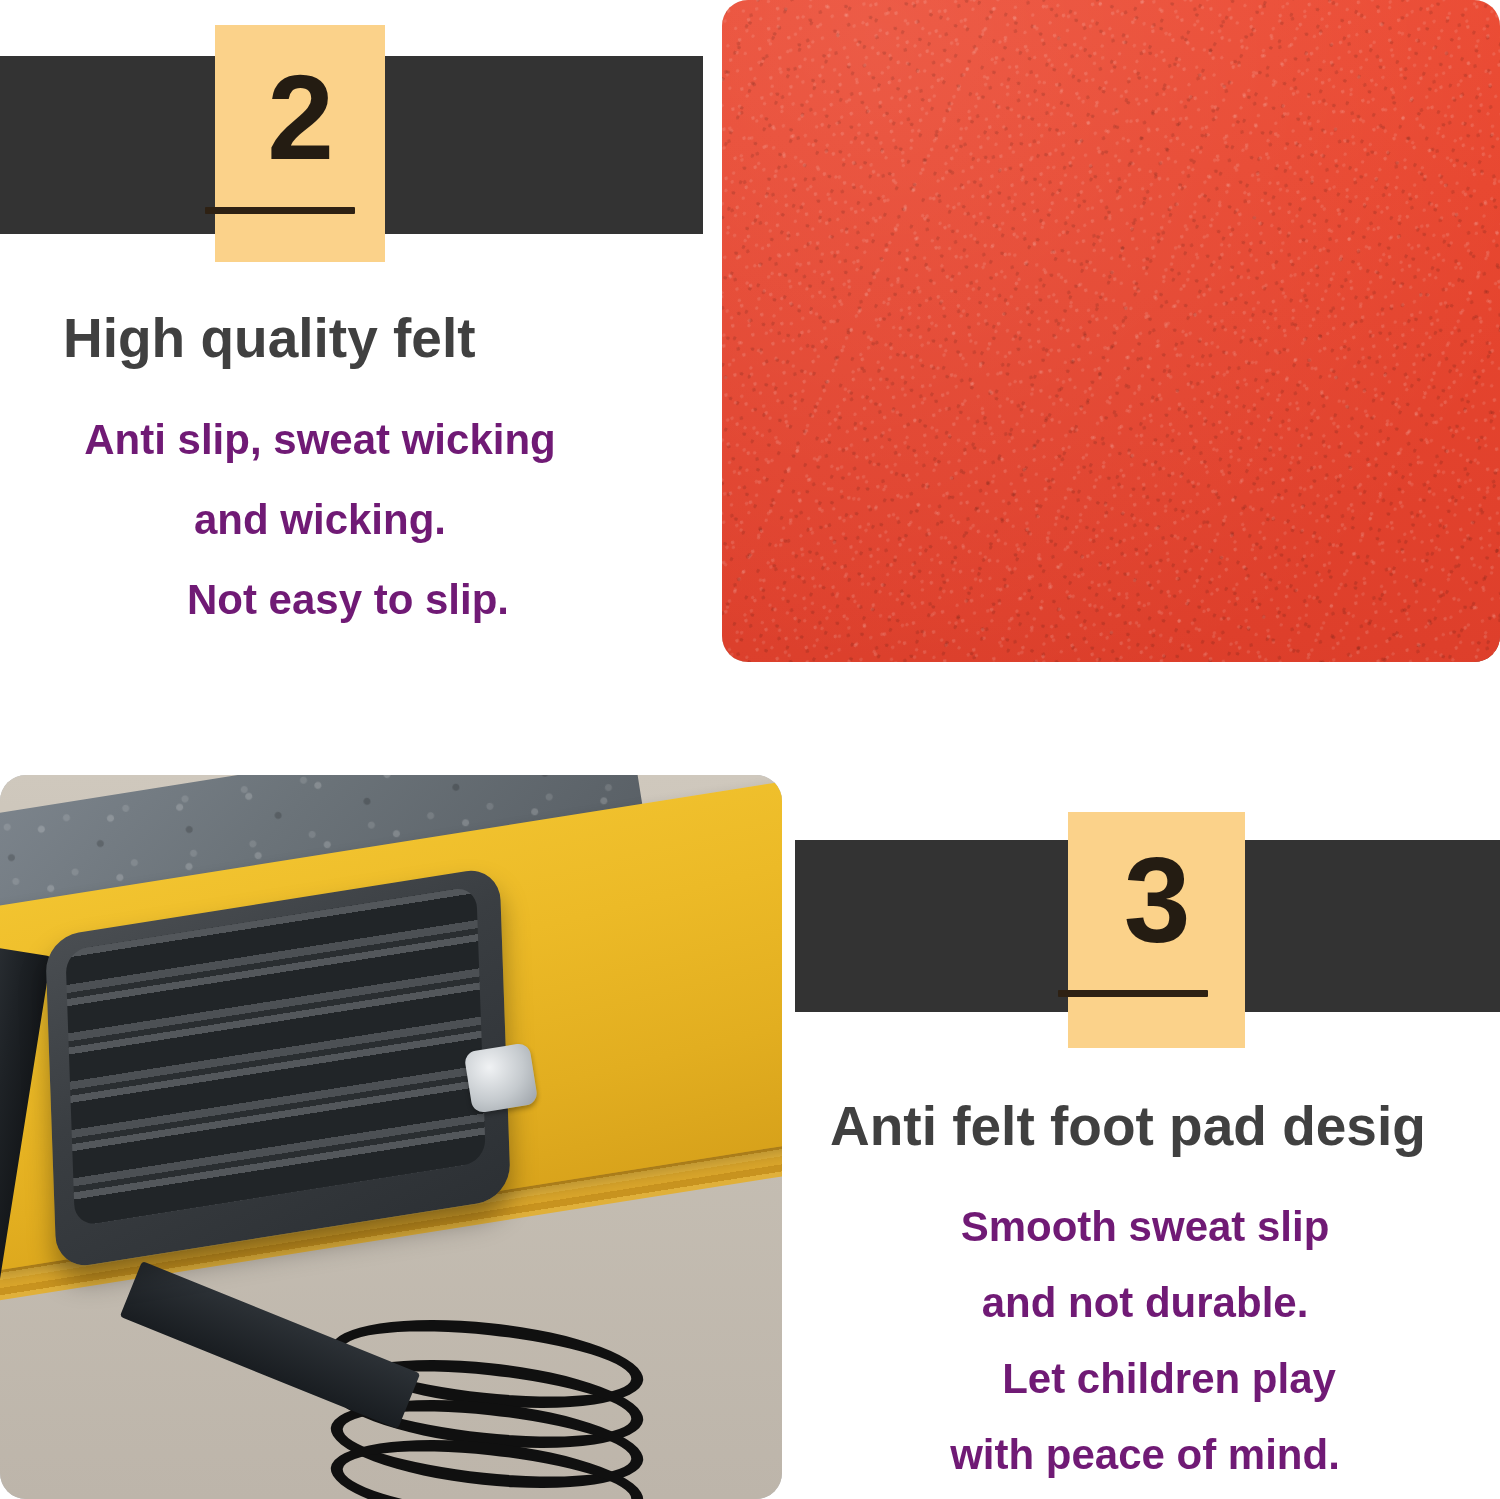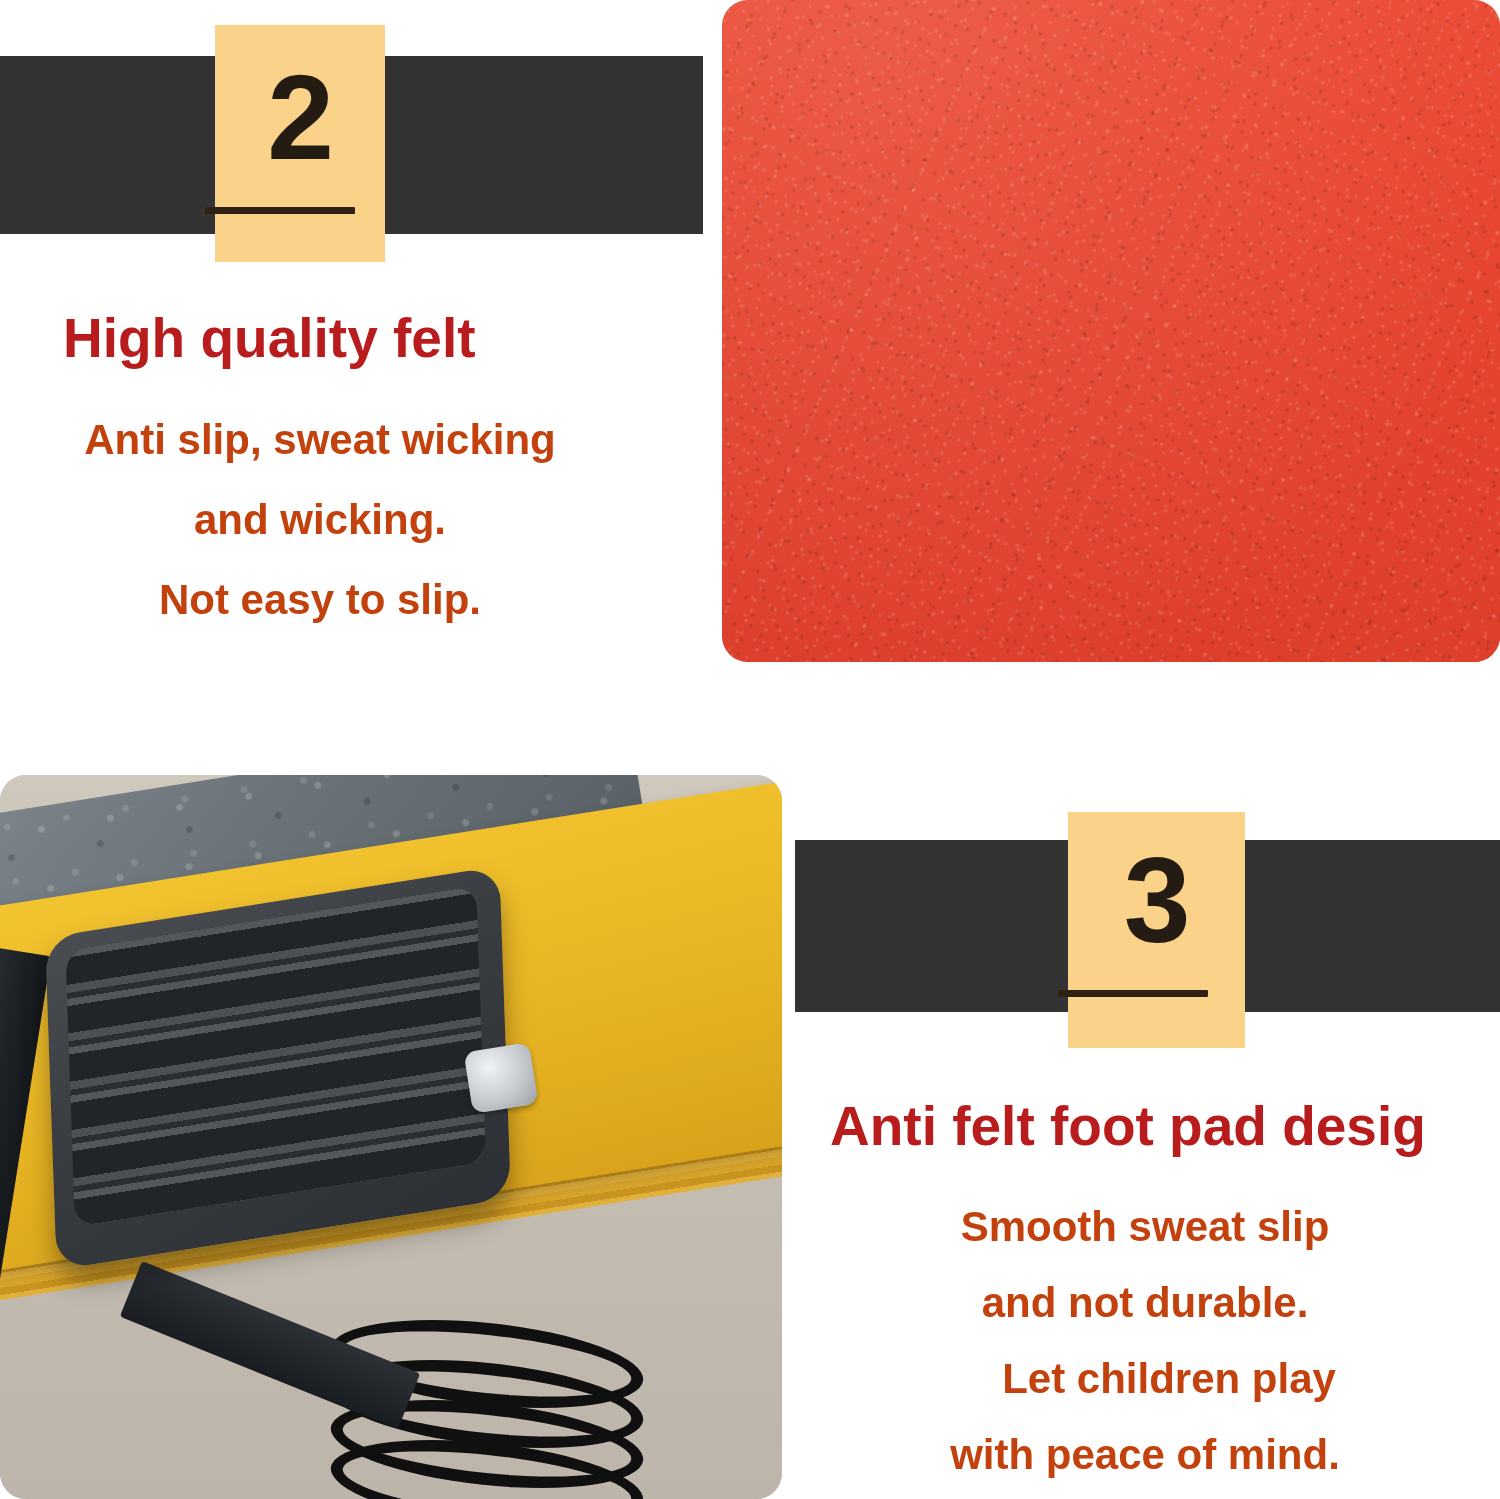--- a/index.html
+++ b/index.html
@@ -43,28 +43,28 @@
     letter-spacing: -1px;
   }
   .badge-rule {
     background: #2e2113;
     border-radius: 1px;
   }
 
   .title {
     position: absolute;
     font-weight: 700;
-    color: #b91c1c;
+    color: #404040;
     white-space: nowrap;
     line-height: 1.05;
   }
   .body-line {
     position: absolute;
     font-weight: 700;
-    color: #c2410c;
+    color: #701a75;
     white-space: nowrap;
     line-height: 1.05;
     text-align: center;
   }
 
   
   .photo {
     position: absolute;
     overflow: hidden;
     border-radius: 26px;
@@ -271,21 +271,21 @@
 
     <div class="badge" style="left:215px; top:25px; width:170px; height:237px;">
       <span class="badge-num" style="font-size:120px; margin-top:32px;">2</span>
       <span class="badge-rule" style="position:absolute; left:-10px; top:182px; width:150px; height:7px;"></span>
     </div>
 
     <div class="title" style="left:63px; top:310px; font-size:55px;">High quality felt</div>
 
     <div class="body-line" style="left:0px; top:418px; width:640px; font-size:42px;">Anti slip, sweat wicking</div>
     <div class="body-line" style="left:0px; top:498px; width:640px; font-size:42px;">and wicking.</div>
-    <div class="body-line" style="left:0px; top:578px; width:640px; font-size:42px;">Not easy to slip.</div>
+    <div class="body-line" style="left:0px; top:578px; width:640px; font-size:42px;padding-left:28px;">Not easy to slip.</div>
   </div>
 
   <div class="photo" id="photo-felt">
     <div class="floor"></div>
     <div class="post"></div>
     <div class="spring">
       <div class="coil" style="top:0px;"></div>
       <div class="coil" style="top:34px;"></div>
       <div class="coil" style="top:68px;"></div>
       <div class="coil" style="top:102px;"></div>

